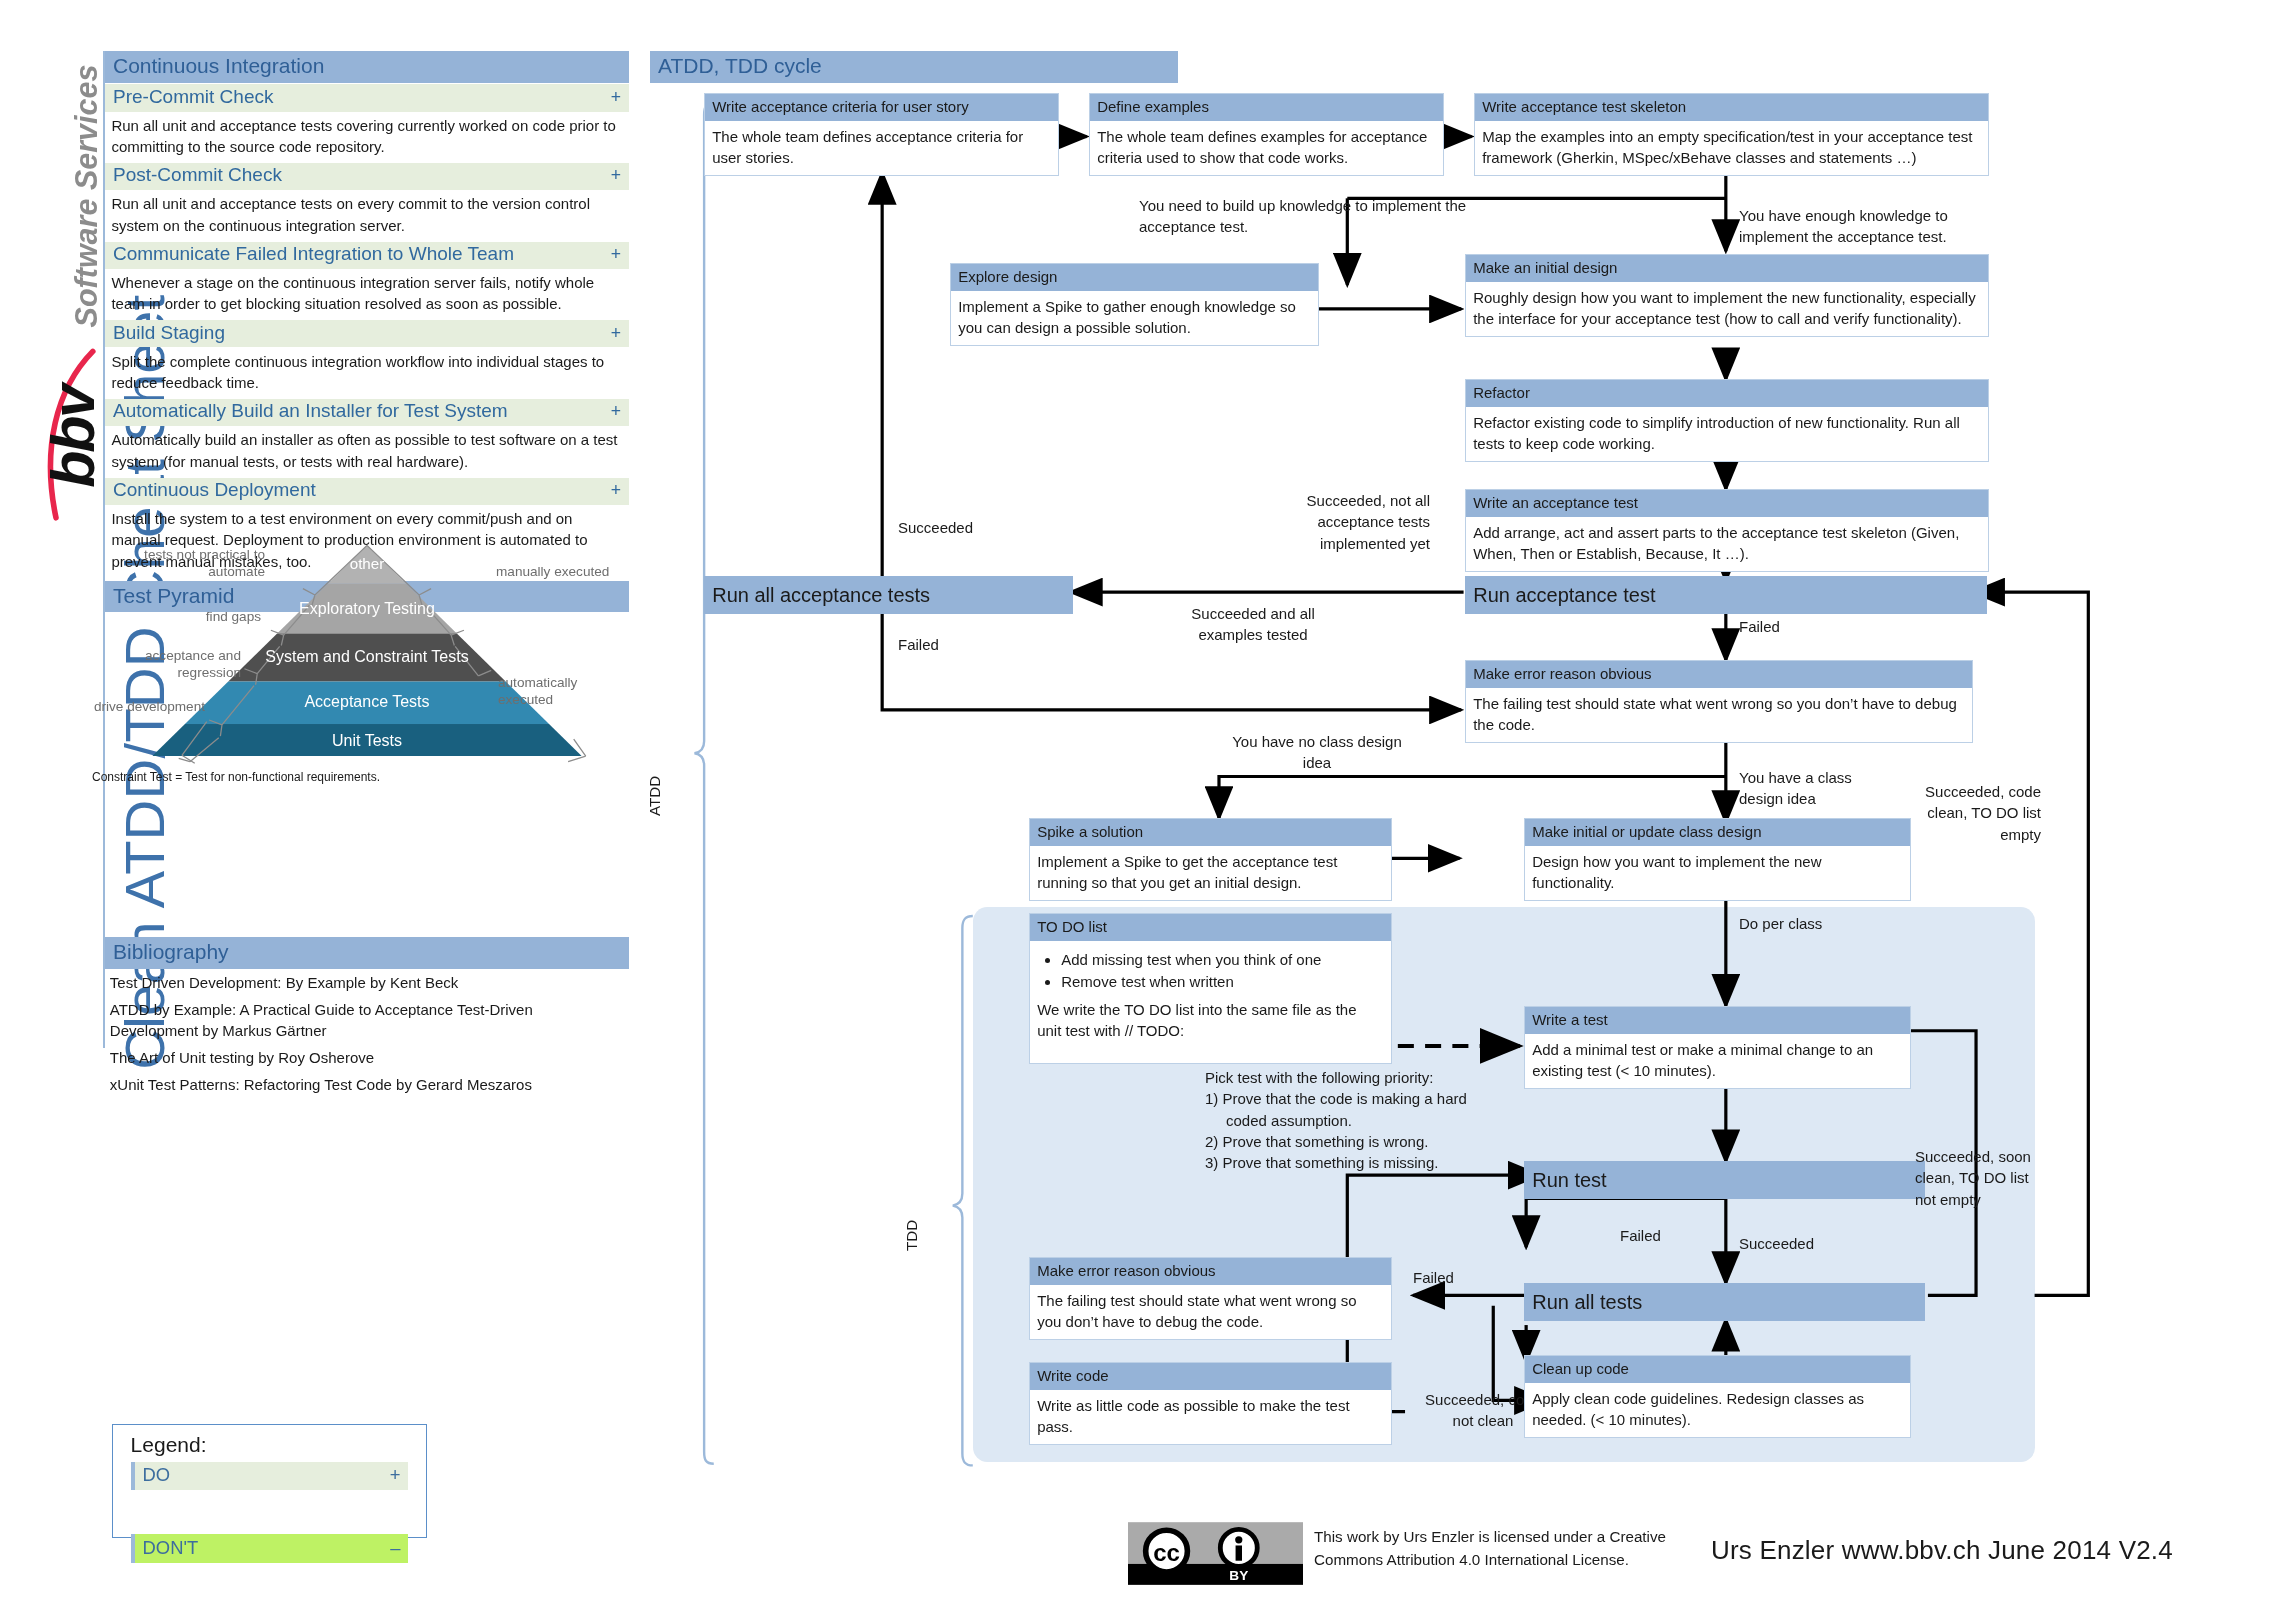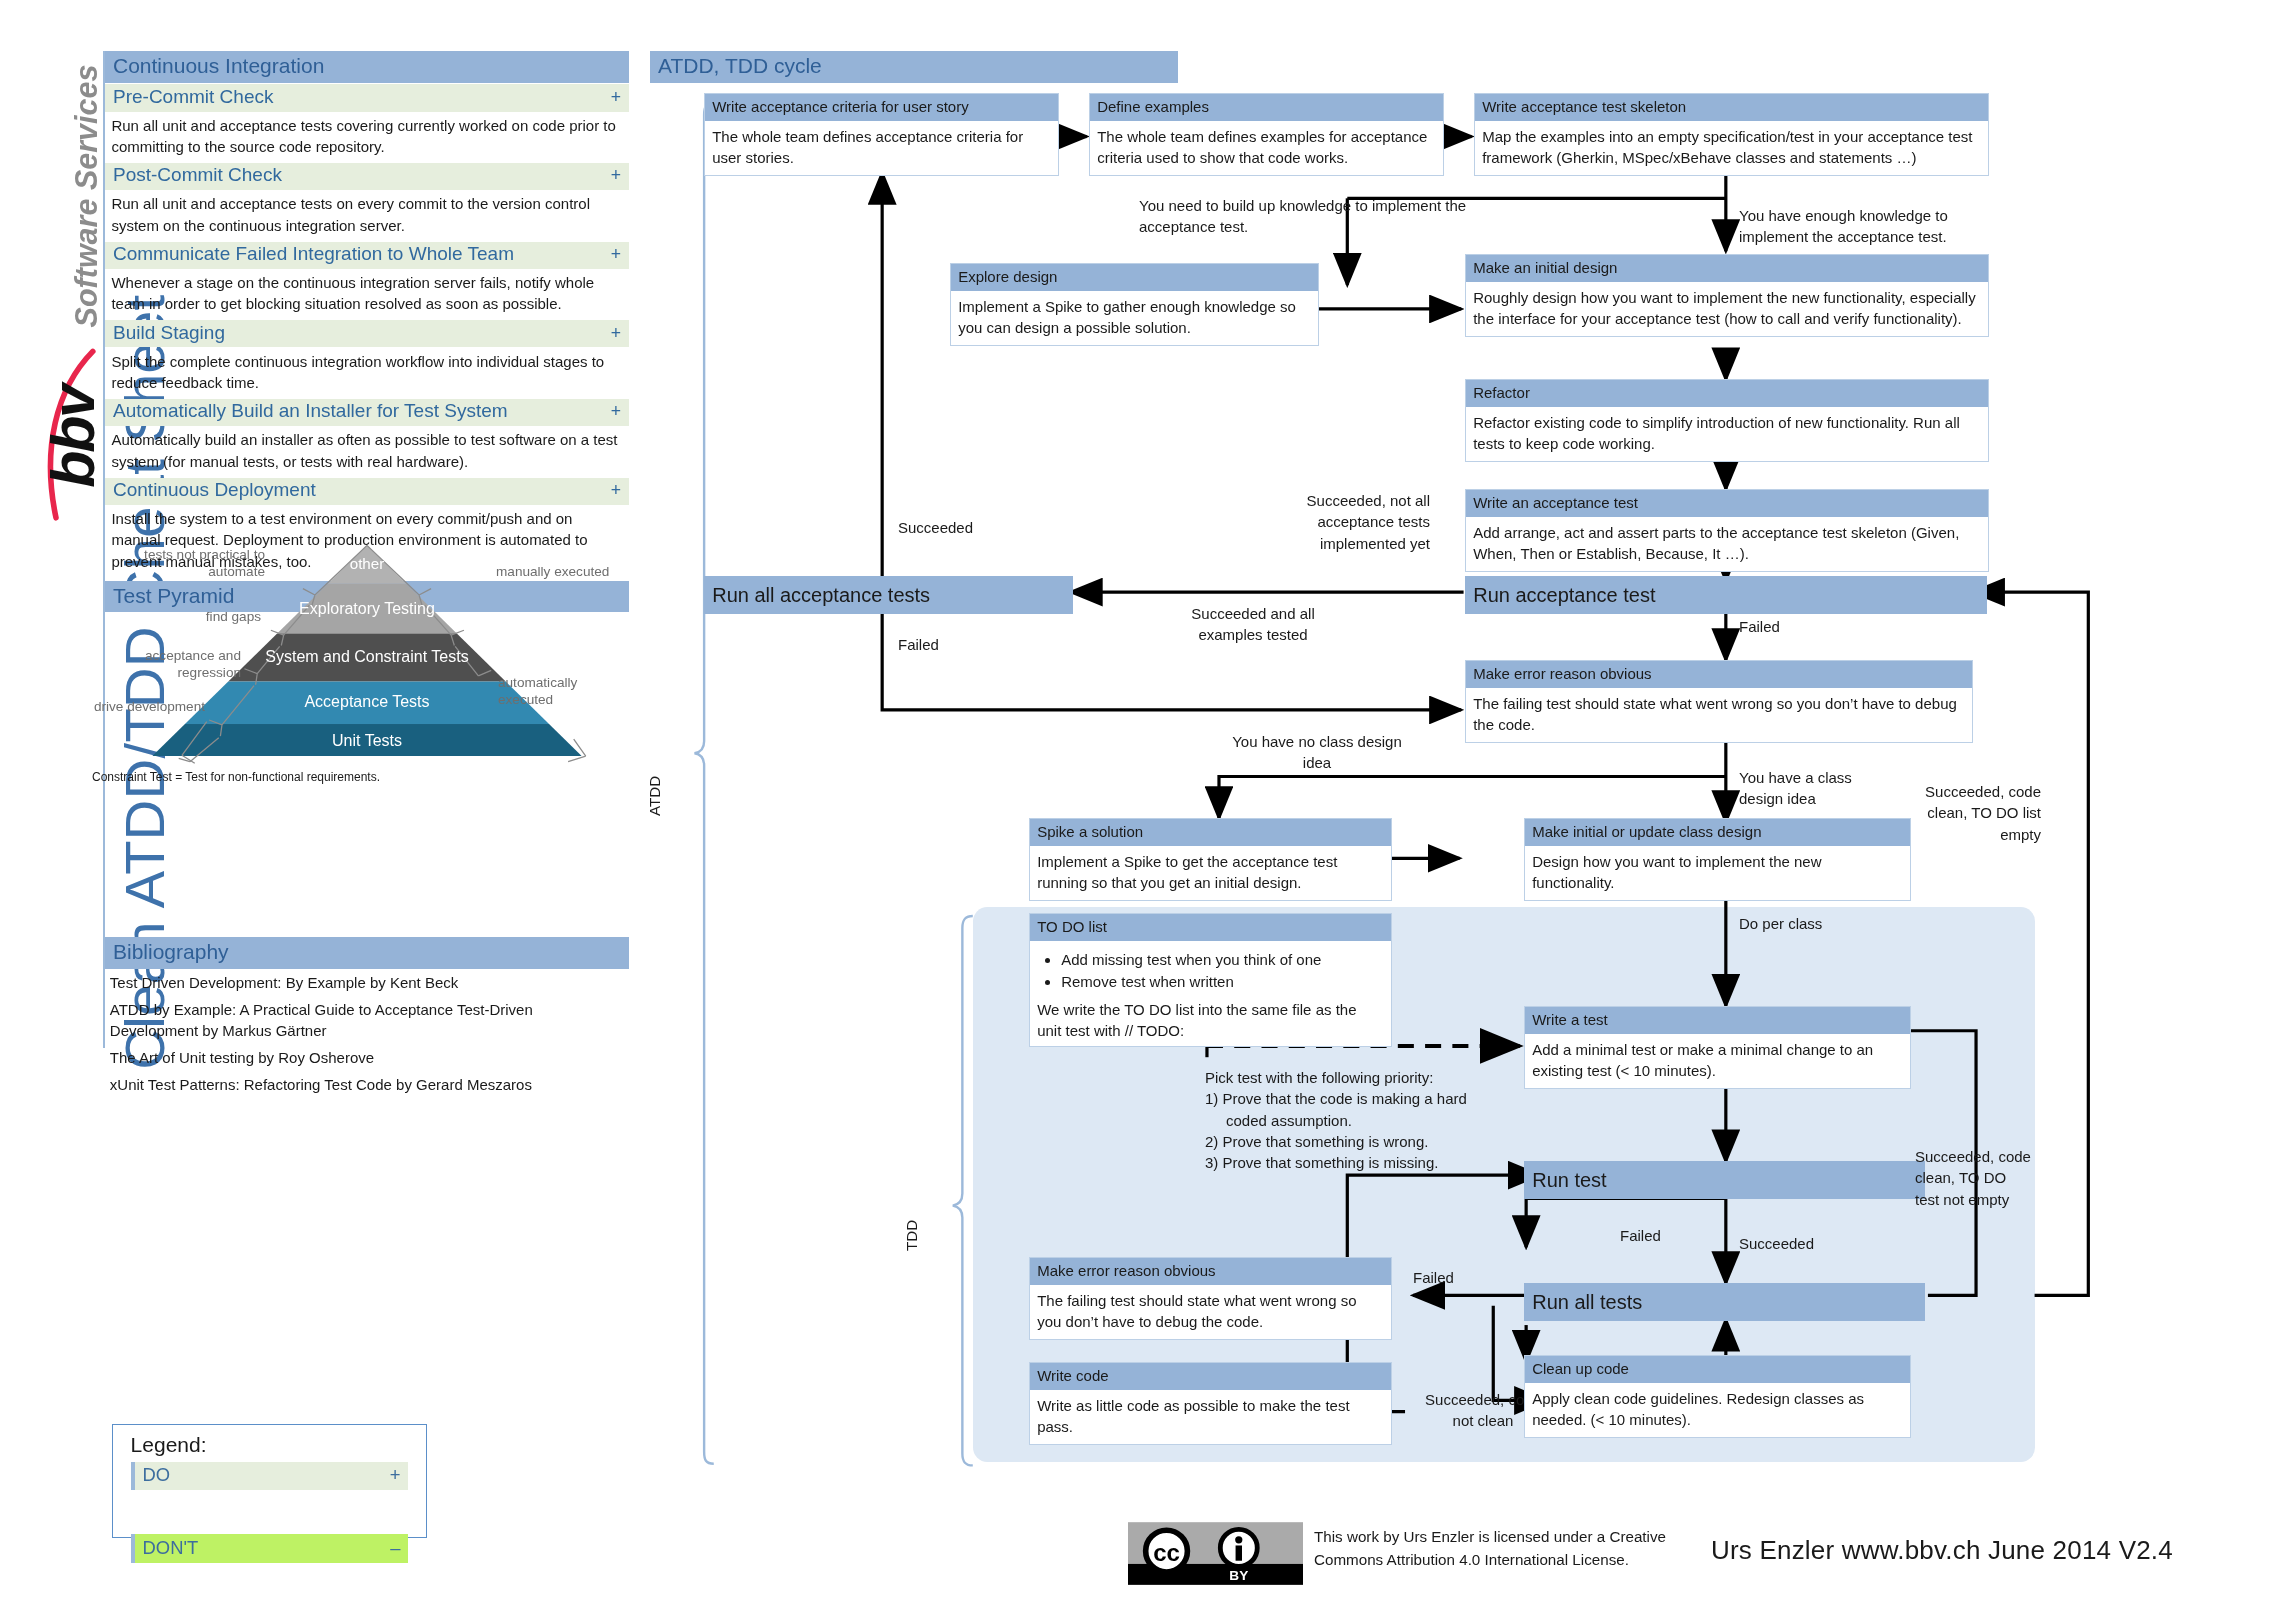--- a/index.html
+++ b/index.html
@@ -359,21 +359,21 @@
 
   <div class="node" style="left:1524px;top:818px;width:385px;">
     <div class="nh">Make initial or update class design</div>
     <div class="nb">Design how you want to implement the new functionality.</div>
   </div>
 
   <div class="edgelbl" style="left:1739px;top:913px;">Do per class</div>
 
   <div class="node" style="left:1029px;top:913px;width:361px;">
     <div class="nh">TO DO list</div>
-    <div class="nb" style="padding-bottom:4px">
+    <div class="nb" style="padding-bottom:21px">
       <ul>
         <li>Add missing test when you think of one</li>
         <li>Remove test when written</li>
       </ul>
       <div style="margin-top:4.8px">We write the TO DO list into the same file as the unit test with // TODO:</div>
     </div>
   </div>
 
   <div class="edgelbl" style="left:1205px;top:1067px;width:297px;">
     <div>Pick test with the following priority:</div>
@@ -384,21 +384,21 @@
 
   <div class="node" style="left:1524px;top:1006px;width:385px;">
     <div class="nh">Write a test</div>
     <div class="nb">Add a minimal test or make a minimal change to an existing test (&lt; 10 minutes).</div>
   </div>
 
   <div class="barnode" style="left:1524px;top:1161px;width:385px;">Run test</div>
 
   <div class="edgelbl" style="left:1620px;top:1225px;">Failed</div>
   <div class="edgelbl" style="left:1739px;top:1233px;">Succeeded</div>
-  <div class="edgelbl" style="left:1915px;top:1146px;width:119px;">Succeeded, code clean, TO DO test not empty</div>
+  <div class="edgelbl" style="left:1915px;top:1146px;width:119px;">Succeeded, soon clean, TO DO list not empty</div>
 
   <div class="node" style="left:1029px;top:1257px;width:361px;">
     <div class="nh">Make error reason obvious</div>
     <div class="nb">The failing test should state what went wrong so you don’t have to debug the code.</div>
   </div>
 
   <div class="barnode" style="left:1524px;top:1283px;width:385px;">Run all tests</div>
 
   <div class="edgelbl" style="left:1413px;top:1267px;">Failed</div>
   <div class="edgelbl" style="left:1419px;top:1389px;width:128px;text-align:center">Succeeded, code not clean</div>

